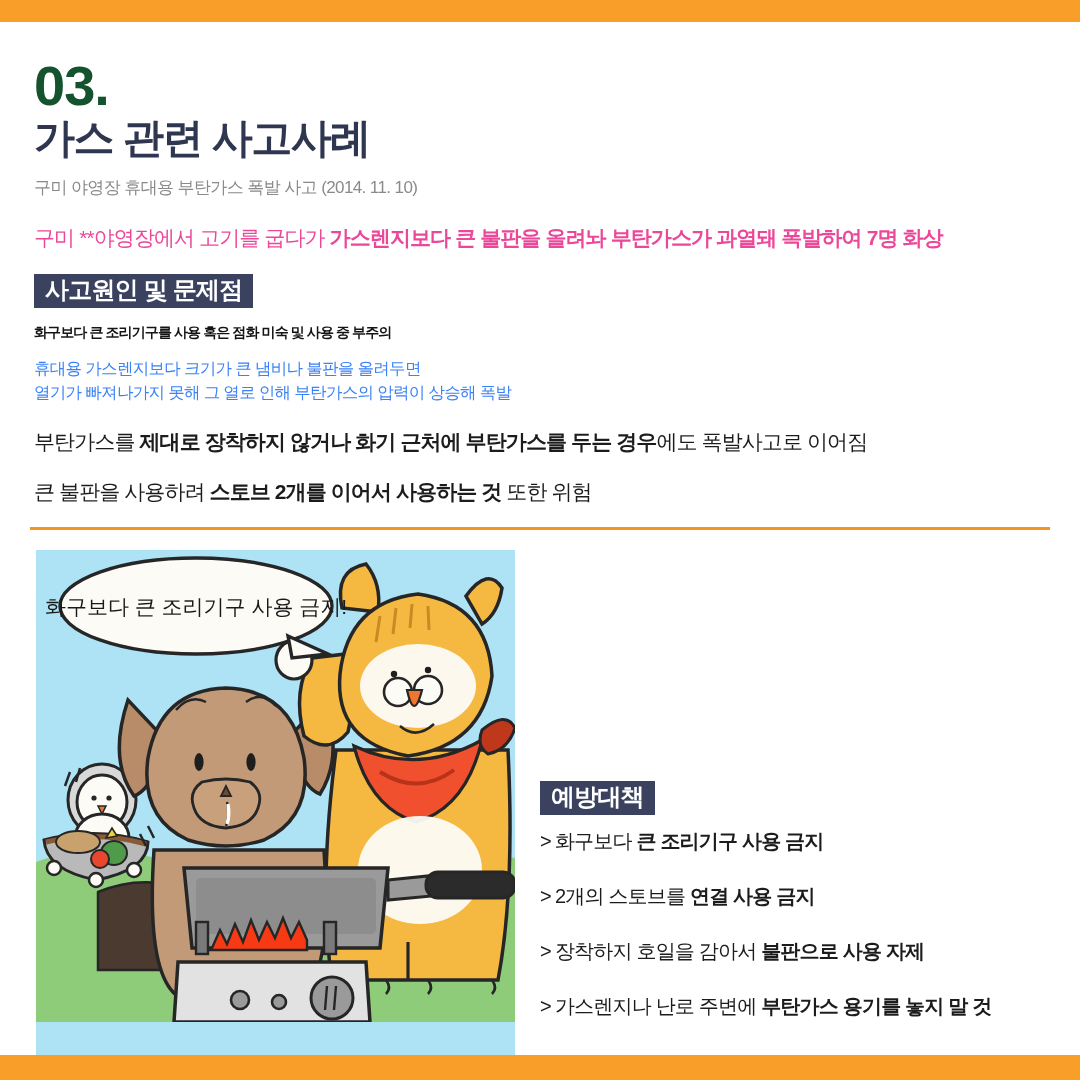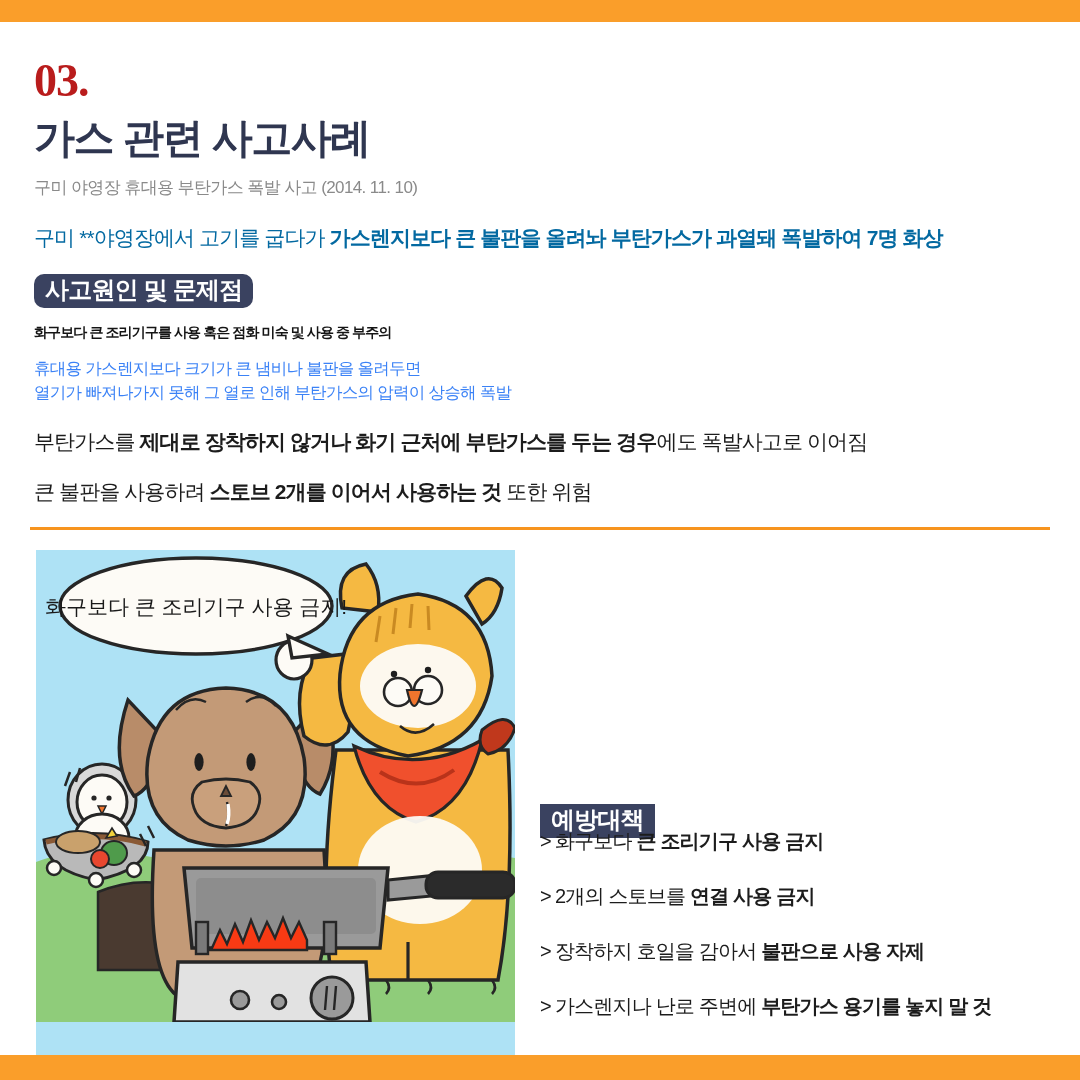--- a/index.html
+++ b/index.html
@@ -16,49 +16,49 @@
     background: #fa9e2a;
   }
   .bar-bottom {
     position: absolute; left: 0; top: 1055px; width: 1080px; height: 25px;
     background: #fa9e2a;
   }
 
   
   .num {
     position: absolute; left: 34px; top: 58px;
-    font-size: 46px; font-weight: bold; color: #b91c1c;
-    letter-spacing: -1px; line-height: 1; font-family: Liberation Serif, serif;
+    font-size: 56px; font-weight: bold; color: #14532d;
+    letter-spacing: -1px; line-height: 1;
   }
   .title {
     position: absolute; left: 34px; top: 118px;
     font-size: 41px; font-weight: bold; color: #2f3650;
     letter-spacing: -1.5px; line-height: 1;
   }
   .subtitle {
     position: absolute; left: 34px; top: 176px;
     font-size: 17px; color: #8a8a8a; letter-spacing: -0.6px;
   }
   .lede {
     position: absolute; left: 34px; top: 224px;
-    font-size: 21px; color: #0369a1; letter-spacing: -0.9px;
+    font-size: 21px; color: #ec4899; letter-spacing: -0.9px;
     white-space: nowrap;
   }
   .lede b { font-weight: bold; }
 
   
   .badge {
     display: inline-block;
     background: #3a4260; color: #ffffff;
     font-size: 24px; font-weight: bold;
     letter-spacing: -0.8px;
     padding: 4px 11px 6px 11px;
     line-height: 1;
   }
-  .badge-cause { position: absolute; left: 34px; top: 274px; border-radius: 10px; }
+  .badge-cause { position: absolute; left: 34px; top: 274px; }
 
   .cause-head {
     position: absolute; left: 34px; top: 324px;
     font-size: 14px; font-weight: bold; color: #141414;
     letter-spacing: -0.9px;
   }
   .cause-sub {
     position: absolute; left: 34px; top: 357px;
     font-size: 16.5px; color: #3b82f6; letter-spacing: -0.7px;
     line-height: 1.45;
@@ -71,21 +71,21 @@
   .para b { font-weight: bold; }
   .para-1 { top: 428px; }
   .para-2 { top: 478px; }
 
   .divider {
     position: absolute; left: 30px; top: 527px;
     width: 1020px; height: 3px; background: #f7941e;
   }
 
   
-  .badge-prev { position: absolute; left: 540px; top: 781px; margin-top: 23px; }
+  .badge-prev { position: absolute; left: 540px; top: 781px; }
   .prev-list { position: absolute; left: 540px; top: 828px; width: 520px; }
   .prev-item {
     font-size: 20px; color: #1c1c1c; letter-spacing: -0.8px;
     margin-bottom: 28px; white-space: nowrap;
   }
   .prev-item b { font-weight: bold; }
   .prev-item .gt { margin-right: 4px; }
 
   
   .illo {

